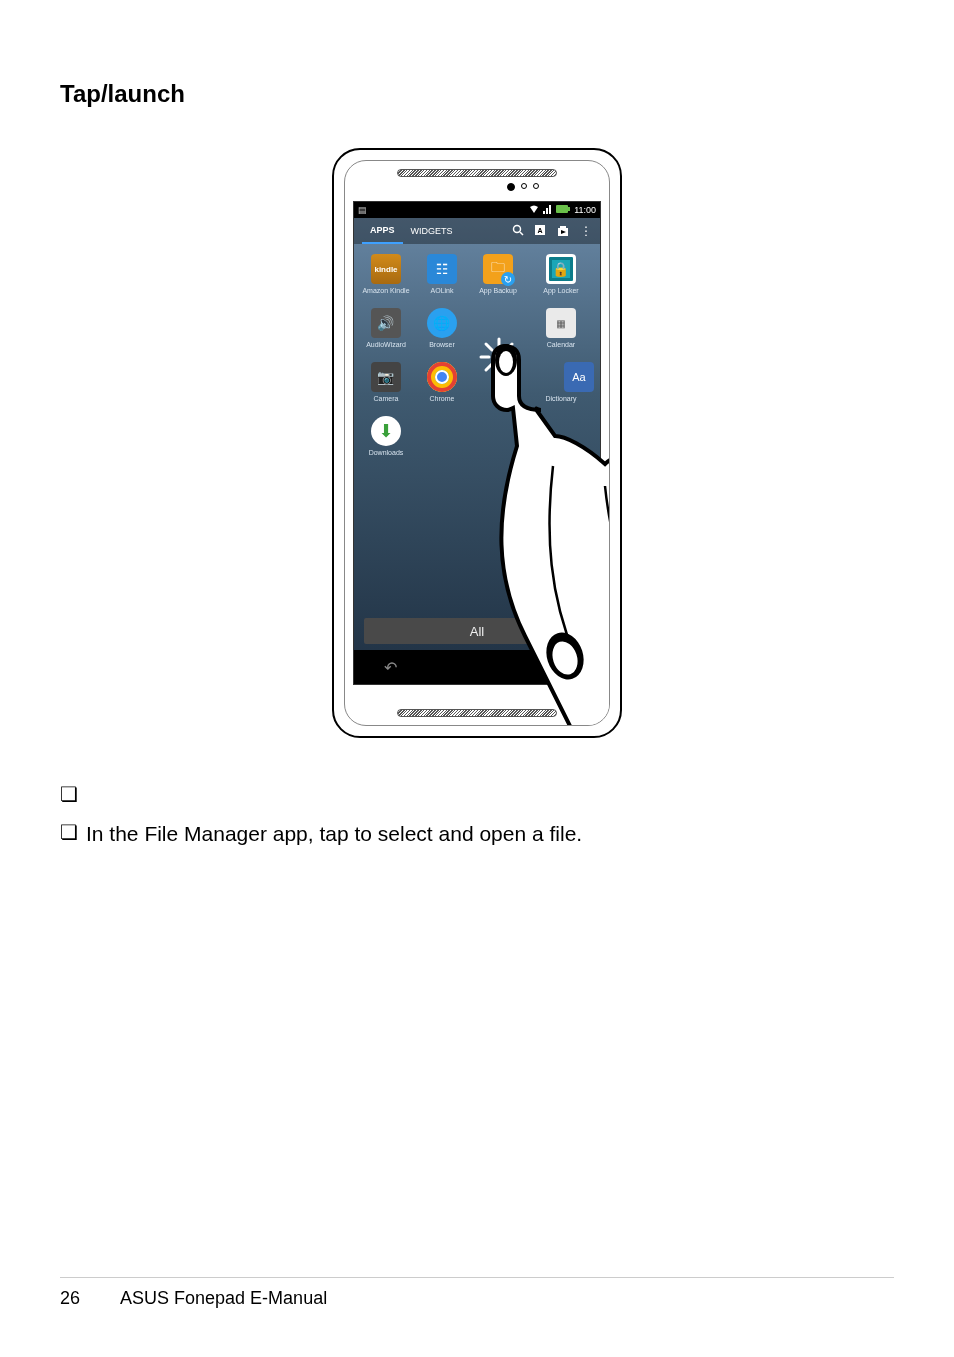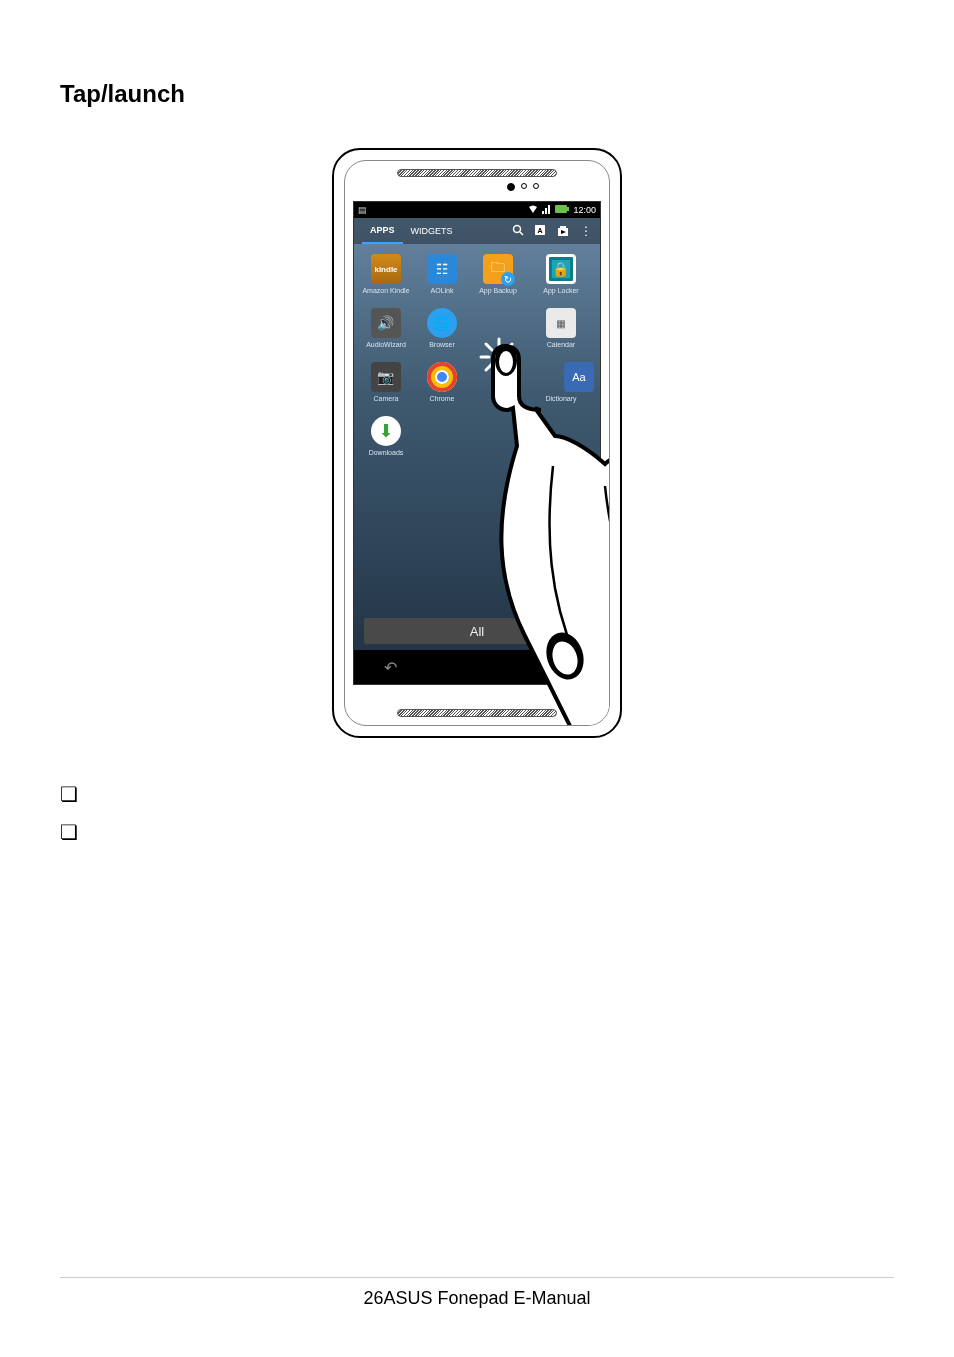--- a/index.html
+++ b/index.html
@@ -181,23 +181,24 @@
   .bullets .row { display: flex; align-items: flex-start; margin-bottom: 6px; }
   .bullets .sq { flex: 0 0 26px; font-size: 20px; line-height: 1.6; color:#000; }
   
   .footer {
     position: absolute;
     bottom: 48px;
     left: 60px; right: 60px;
     border-top: 1px solid #ccc;
     padding-top: 10px;
     display: flex;
-    justify-content: center;
+    justify-content: flex-start;
     font-size: 18px;
     color: #000;
+    gap: 40px;
   }
   .footer .pg { font-size: 18px; }
 </style>
 </head>
 <body>
 
 <div class="page">
   <h2 class="heading">Tap/launch</h2>
 
   <div class="figure">
@@ -224,21 +225,21 @@
                   <rect x="3" y="3" width="2" height="6" fill="#fff"></rect>
                   <rect x="6" y="0" width="2" height="9" fill="#fff"></rect>
                 </svg>
             </span>
             <span>
               <svg width="14" height="8" viewBox="0 0 14 8">
                   <rect x="0" y="0" width="12" height="8" rx="1" fill="#6ac04a"></rect>
                   <rect x="12" y="2" width="2" height="4" fill="#6ac04a"></rect>
                 </svg>
             </span>
-            <span>12:00</span>
+            <span>11:00</span>
           </div>
 
           <div class="top-tabs">
             <div class="tab active">APPS</div>
             <div class="tab">WIDGETS</div>
             <div class="icons">
               <span>
                 <svg width="12" height="12" viewBox="0 0 12 12">
                     <circle cx="5" cy="5" r="3.5" fill="none" stroke="#fff" stroke-width="1.5"></circle>
                     <line x1="8" y1="8" x2="11" y2="11" stroke="#fff" stroke-width="1.5"></line>
@@ -370,20 +371,21 @@
       </div>
     </div>
   </div>
 
   <div class="bullets">
     <div class="row">
       <span class="sq">❏</span>
     </div>
     <div class="row">
       <span class="sq">❏</span>
+      <span>In the File Manager app, tap to select and open a file.</span>
     </div>
   </div>
 </div>
 
 <div class="footer">
   <span class="pg">26</span>
   <span>ASUS Fonepad E-Manual</span>
 </div>
 
 </body></html>

